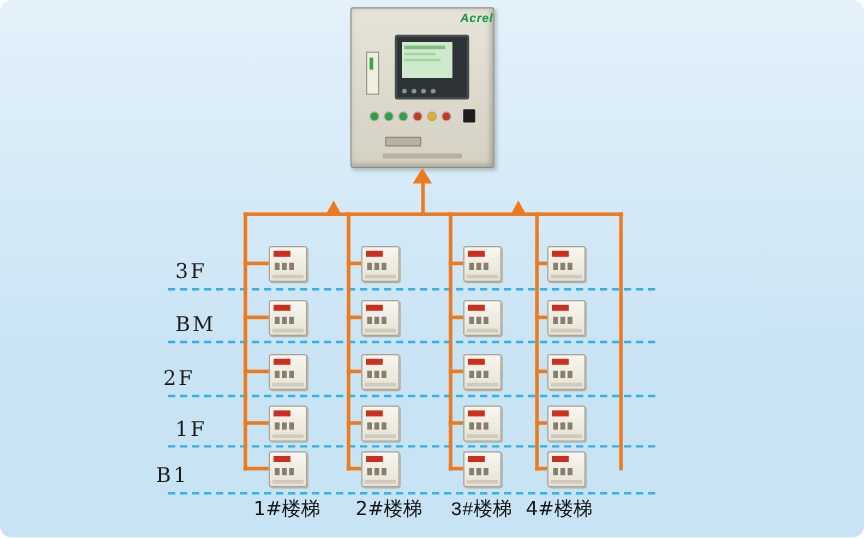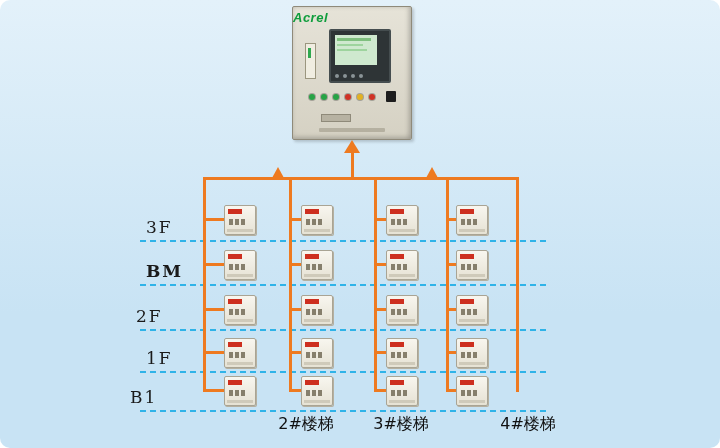--- a/index.html
+++ b/index.html
@@ -9,22 +9,22 @@
     font-family:"Liberation Sans",sans-serif;
   }
   
   .cabinet{
     position:absolute;left:292px;top:6px;width:118px;height:132px;
     background:linear-gradient(180deg,#e6e3d8,#d5d1c3);
     border:1px solid #8f8a7a;border-radius:2px;
     box-shadow:inset -3px 0 4px rgba(0,0,0,.15),inset 0 -3px 4px rgba(0,0,0,.12),2px 2px 3px rgba(0,0,0,.18);
   }
   .brand{
-    position:absolute;top:3px;left:0;right:0;text-align:left;
-    color:var(--brand);font-weight:bold;font-style:italic;font-size:13px;letter-spacing:.5px;
+    position:absolute;top:3px;left:0;right:0;text-align:right;
+    color:var(--brand);font-weight:bold;font-style:italic;font-size:10px;letter-spacing:.5px;
   }
   .gauge{position:absolute;left:12px;top:36px;width:9px;height:34px;background:#f0ede1;border:1px solid #9b967f;}
   .gauge::after{content:"";position:absolute;left:2px;top:4px;width:3px;height:10px;background:#2fa84f;}
   .screen{position:absolute;left:36px;top:22px;width:58px;height:50px;background:#2e3436;border:2px solid #454d4f;border-radius:2px;}
   .screen-inner{
     position:absolute;left:4px;top:4px;width:42px;height:30px;
     background:
       linear-gradient(#7fc07f,#7fc07f) 2px 3px/34px 3px no-repeat,
       linear-gradient(#9ed49e,#9ed49e) 2px 9px/26px 2px no-repeat,
       linear-gradient(#9ed49e,#9ed49e) 2px 14px/30px 2px no-repeat,
@@ -100,21 +100,21 @@
 
   <div class="hline" style="left:203px;top:177px;width:316px;"></div>
   <div class="arrow-up small" style="left:272px;top:167px;"></div>
   <div class="arrow-up small" style="left:426px;top:167px;"></div>
 
   <div class="vline" style="left:516px;top:177px;height:215px;"></div>
 
 <div class="dash" style="left: 140px; top: 240px; width: 406px;"></div>
     <div class="floor-label" style="left: 146px; top: 217px;">3F</div>
     <div class="dash" style="left: 140px; top: 284px; width: 406px;"></div>
-    <div class="floor-label" style="left: 146px; top: 261px; font-weight: bold;">BM</div>
+    <div class="floor-label" style="left: 146px; top: 261px;">BM</div>
     <div class="dash" style="left: 140px; top: 329px; width: 406px;"></div>
     <div class="floor-label" style="left: 136px; top: 306px;">2F</div>
     <div class="dash" style="left: 140px; top: 371px; width: 406px;"></div>
     <div class="floor-label" style="left: 146px; top: 348px;">1F</div>
     <div class="dash" style="left: 140px; top: 410px; width: 406px;"></div>
     <div class="floor-label" style="left: 130px; top: 387px;">B1</div>
     <div class="vline" style="left: 203px; top: 177px; height: 215px;"></div>
     <div class="hline" style="left: 203px; top: 218px; width: 21px;"></div>
     <div class="device" style="left: 224px; top: 205px;">
       <span class="tag"></span>
@@ -291,16 +291,17 @@
     </div>
     <div class="hline" style="left: 446px; top: 389px; width: 10px;"></div>
     <div class="device" style="left: 456px; top: 376px;">
       <span class="tag"></span>
       <span class="pins">
         <i></i>
         <i></i>
         <i></i>
       </span>
     </div>
-    <div class="stair-label" style="left: 258px; top: 414px;">2#楼梯</div>
-    <div class="stair-label" style="left: 353px; top: 414px;">3#楼梯</div>
-    <div class="stair-label" style="left: 448px; top: 414px; padding-left: 32px;">4#楼梯</div>
+    <div class="stair-label" style="left: 191px; top: 414px;">1#楼梯</div>
+    <div class="stair-label" style="left: 276px; top: 414px;">2#楼梯</div>
+    <div class="stair-label" style="left: 353px; top: 414px; font-family: Liberation Mono, monospace;">3#楼梯</div>
+    <div class="stair-label" style="left: 418px; top: 414px;">4#楼梯</div>
   </div>
 
 </body></html>

